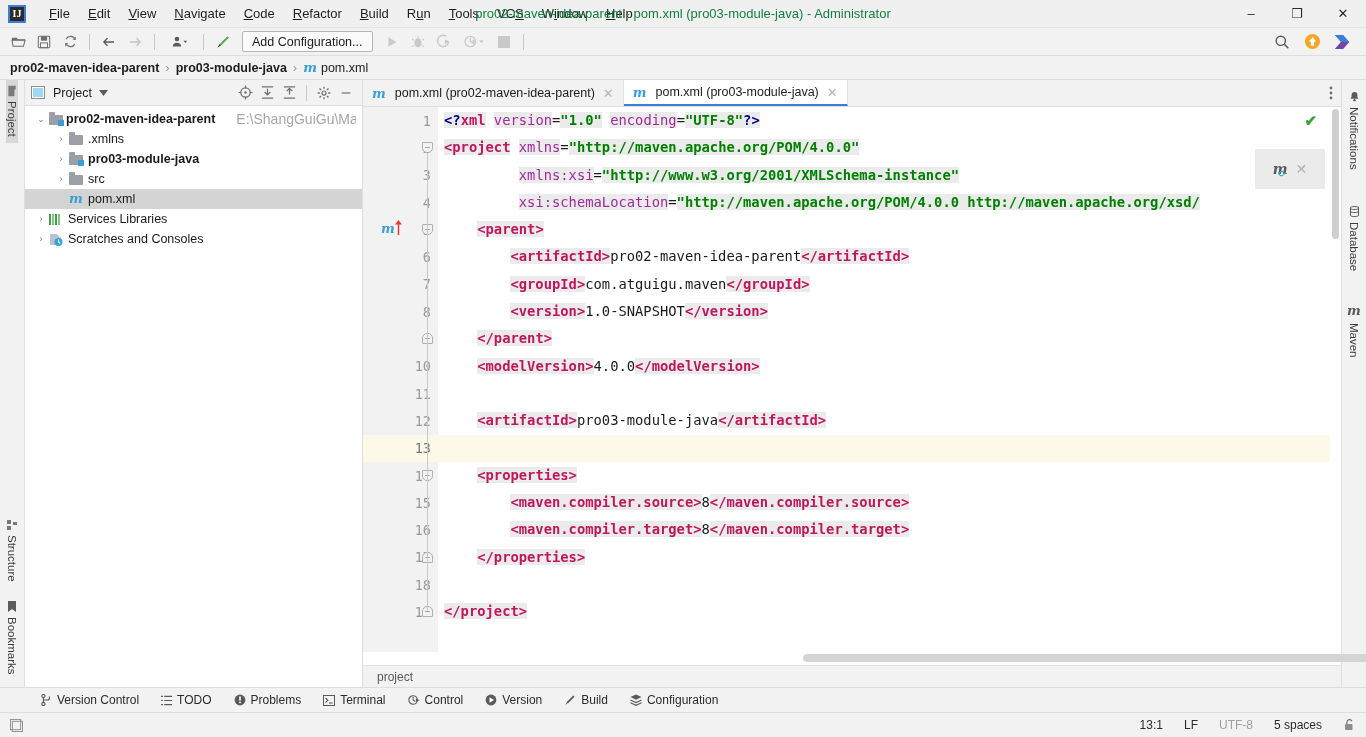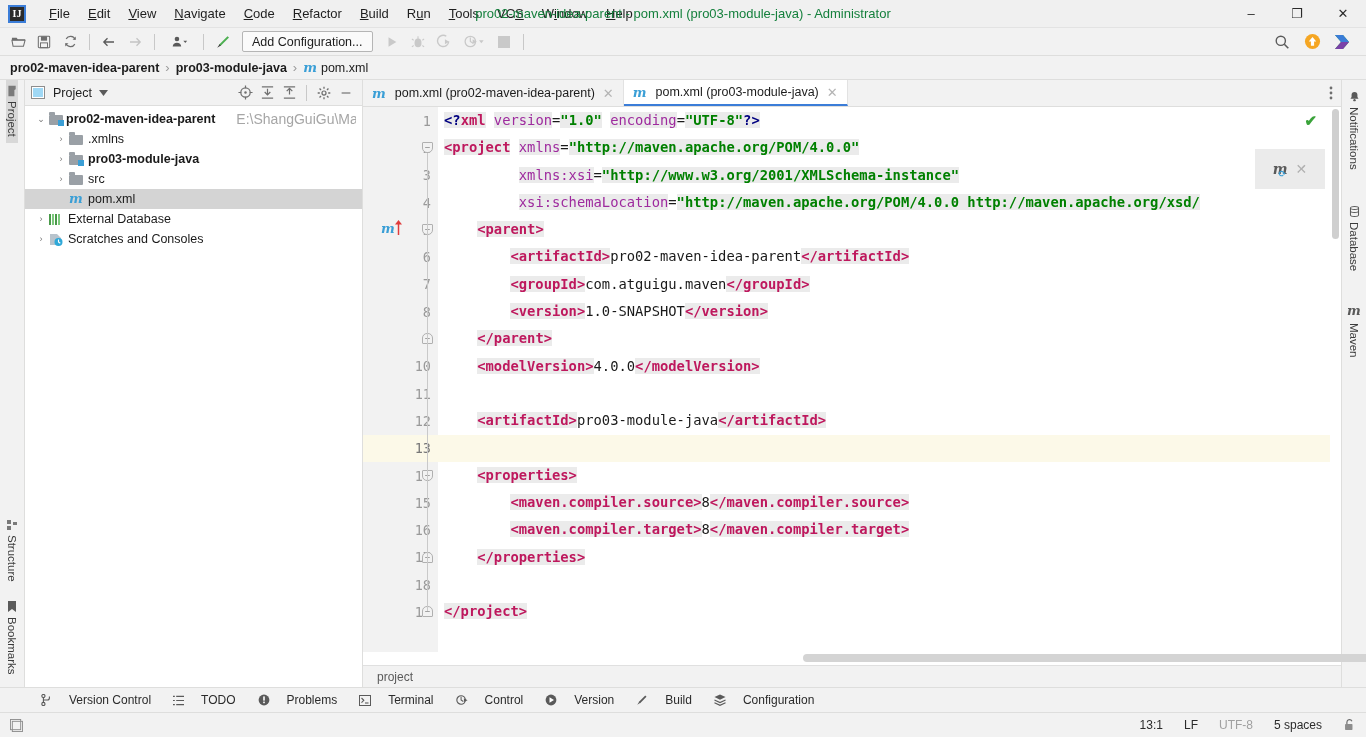--- a/index.html
+++ b/index.html
@@ -184,21 +184,21 @@
   .rtab {
     writing-mode:vertical-rl; font-size:11.5px; color:#3c3c3c;
     padding:5px 0; display:flex; align-items:center; gap:5px; white-space:nowrap;
   }
 
   
   .toolbar-bottom {
     height:25px; background:#f2f2f2; border-top:1px solid #dededd;
     display:flex; align-items:center; padding-left:30px; gap:0; flex:none;
   }
-  .btw { display:flex; align-items:center; gap:17px; padding:0 11px; font-size:12px; color:#2b2b2b; }
+  .btw { display:flex; align-items:center; gap:5px; padding:0 11px; font-size:12px; color:#2b2b2b; }
   .btw .ic { color:#5a5a5a; font-size:11px; display:inline-flex; }
 
   .statusbar {
     height:25px; background:#f2f2f2; border-top:1px solid #dededd;
     display:flex; align-items:center; padding:0 10px; font-size:12px; color:#2b2b2b; flex:none;
   }
   .sb-right { margin-left:auto; display:flex; align-items:center; gap:21px; }
   .sb-right .dim { color:#a0a0a0; }
 
   svg { display:block; }
@@ -484,21 +484,21 @@
             <span style="width:8px;flex:none;"></span>
             <span class="arrow">›</span>
             <span style="display:inline-flex;align-items:center;width:16px;">
               <svg width="14" height="13" viewBox="0 0 14 13">
                 <rect x="0" y="1" width="2" height="11" fill="#4a9a4a"></rect>
                 <rect x="3" y="1" width="2" height="11" fill="#7dc97d"></rect>
                 <rect x="6" y="1" width="2" height="11" fill="#4a9a4a"></rect>
                 <rect x="9" y="1" width="2" height="11" fill="#7dc97d"></rect>
               </svg>
             </span>
-            <span class="tlabel">External Database</span>
+            <span class="tlabel">Services Libraries</span>
           </div>
           <div class="tnode">
             <span style="width:8px;flex:none;"></span>
             <span class="arrow">›</span>
             <span style="display:inline-flex;align-items:center;width:16px;">
               <svg width="14" height="13" viewBox="0 0 14 13">
                 <path d="M1 1h7l4 4v7H1z" fill="#b8c3cc"></path>
                 <circle cx="9.5" cy="9" r="4" fill="#2fa8d8"></circle>
                 <path d="M9.5 6.4V9l1.8 1.2" stroke="#fff" stroke-width="1.1" fill="none"></path>
               </svg>

